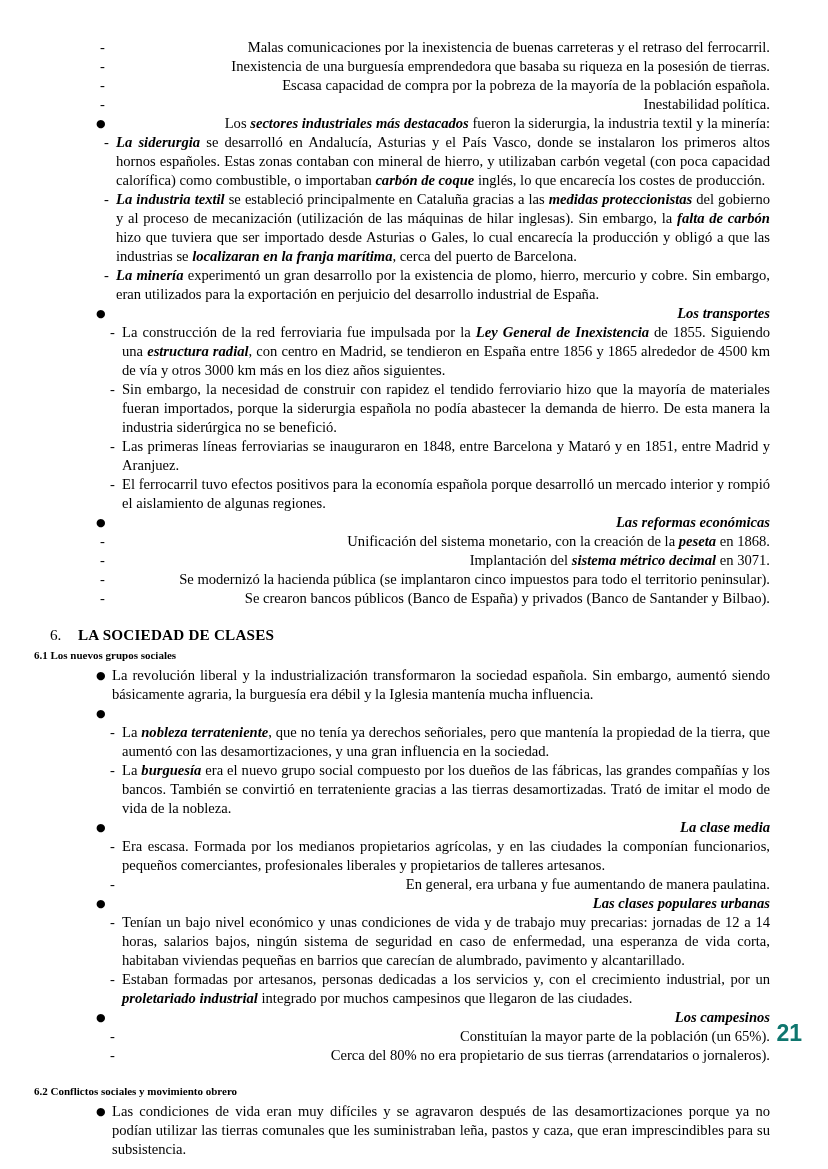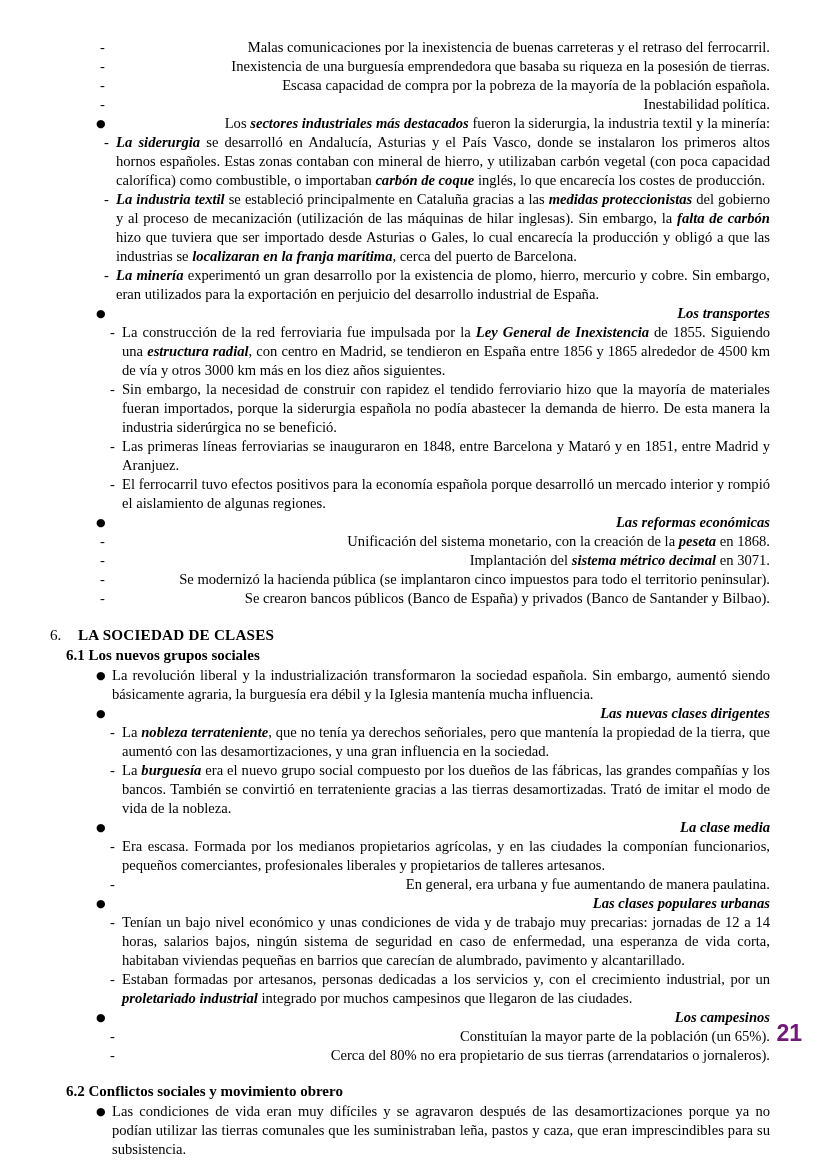--- a/index.html
+++ b/index.html
@@ -95,36 +95,36 @@
   .heading-1 {
     margin-left: 50px;
     font-size: 15.2px;
     line-height: 21px;
     display: flex;
   }
   .heading-1 .num { width: 28px; font-weight: normal; }
   .heading-1 .ttl { font-weight: bold; letter-spacing: 0.2px; }
 
   .heading-2 {
-    margin-left: 66px;
-    font-size: 15.0px;
+    margin-left: 34px;
+    font-size: 11px;
     line-height: 21px;
     font-weight: bold;
   }
   .gap-lg { height: 16px; }
 
   
   #page-number {
     position: absolute;
     right: 26px;
     top: 1020px;
     font-size: 23px;
     font-weight: bold;
     font-family: "Liberation Sans", "DejaVu Sans", sans-serif;
-    color: #701a75;
+    color: #0f766e;
   }
 
   .bullet-glyph { font-family: "DejaVu Sans", sans-serif; font-size: 11px; }
   .dash-glyph { font-family: "Liberation Serif", serif; }
 </style>
 </head>
 <body>
 
 <div class="page">
   <div id="content">
@@ -221,21 +221,20 @@
 
     <div class="heading-2">6.1 Los nuevos grupos sociales</div>
 
     <div class="row lvl-bullet-tight txt">
       <span class="marker bullet-glyph">●</span>
       <span class="body">La revolución liberal y la industrialización transformaron la sociedad española. Sin embargo, aumentó siendo básicamente agraria, la burguesía era débil y la Iglesia mantenía mucha influencia.</span>
     </div>
 
     <div class="row lvl-bullet-tight txt">
       <span class="marker bullet-glyph">●</span>
-      <span class="body nojust bi">Las nuevas clases dirigentes</span>
     </div>
 
     <div class="row lvl-subdash txt">
       <span class="marker dash-glyph">-</span>
       <span class="body"><span>La </span><span class="bi">nobleza terrateniente</span><span>, que no tenía ya derechos señoriales, pero que mantenía la propiedad de la tierra, que aumentó con las desamortizaciones, y una gran influencia en la sociedad.</span></span>
     </div>
     <div class="row lvl-subdash txt">
       <span class="marker dash-glyph">-</span>
       <span class="body"><span>La </span><span class="bi">burguesía</span><span> era el nuevo grupo social compuesto por los dueños de las fábricas, las grandes compañías y los bancos. También se convirtió en terrateniente gracias a las tierras desamortizadas. Trató de imitar el modo de vida de la nobleza.</span></span>
     </div>

